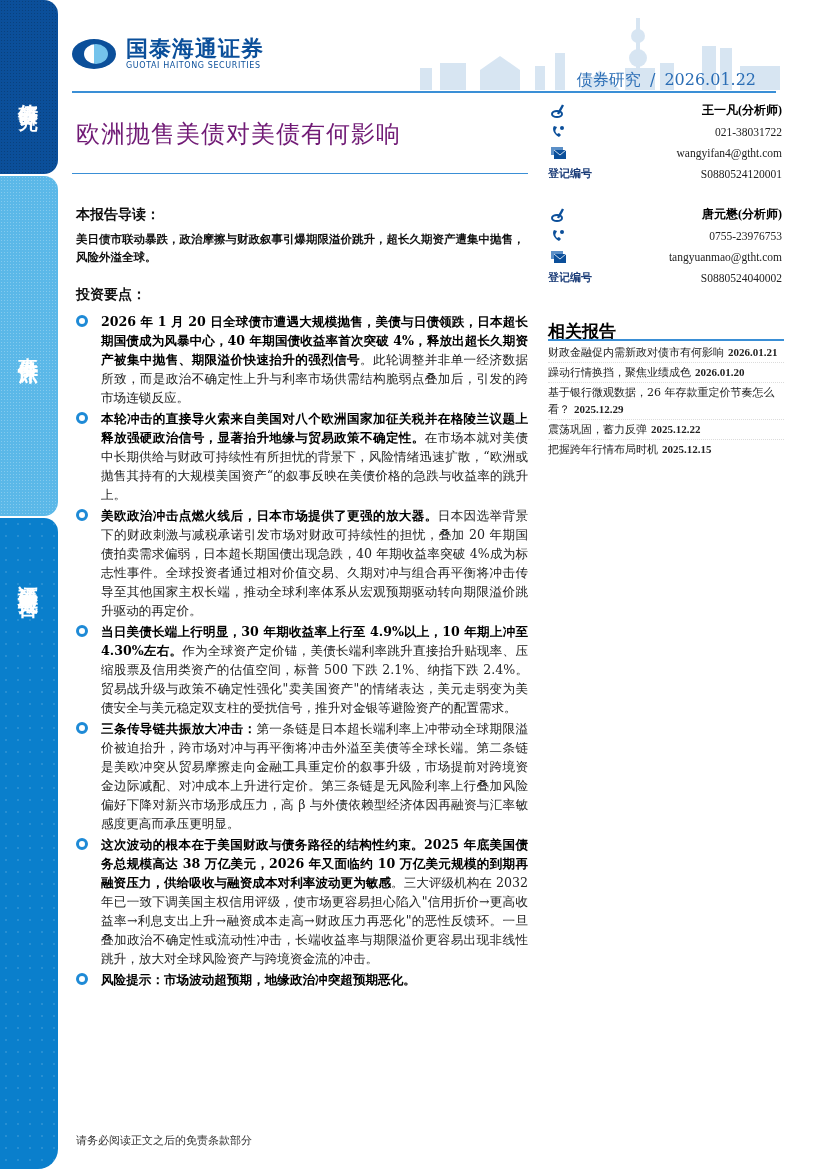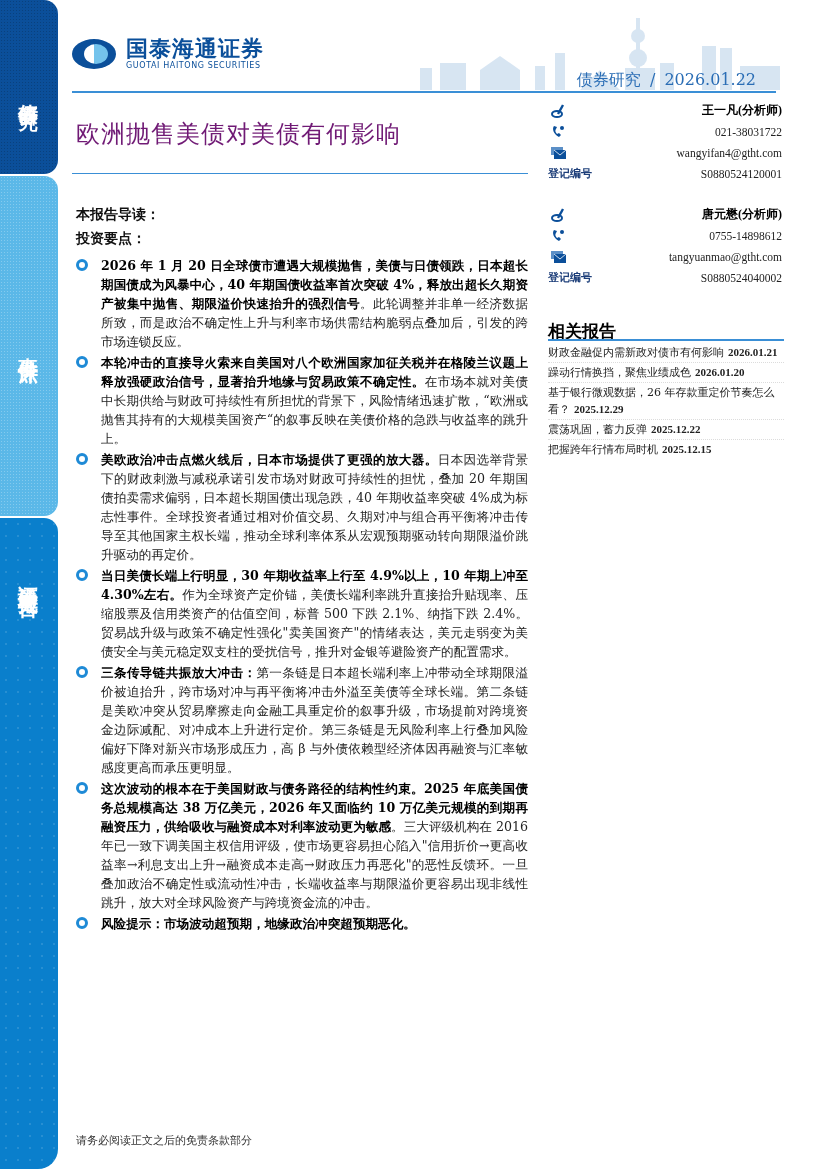--- a/index.html
+++ b/index.html
@@ -123,20 +123,21 @@
   <span>/</span>
   <span>2026.01.22</span>
 </div>
 <div class="header-line"></div>
 
 <h1 class="title">欧洲抛售美债对美债有何影响</h1>
 <div class="title-line"></div>
 
 <div class="main">
   <div class="sec-h">本报告导读：</div>
+  <p class="guide">美日债市联动暴跌，政治摩擦与财政叙事引爆期限溢价跳升，超长久期资产遭集中抛售，风险外溢全球。</p>
 
   <div class="sec-h" style="margin-bottom:8px;">投资要点：</div>
   <ul class="points">
     <li class="point">
       <span class="bullet"></span>
       <b>2026 年 1 月 20 日全球债市遭遇大规模抛售，美债与日债领跌，日本超长期国债成为风暴中心，40 年期国债收益率首次突破 4%，释放出超长久期资产被集中抛售、期限溢价快速抬升的强烈信号</b><span class="rest">。此轮调整并非单一经济数据所致，而是政治不确定性上升与利率市场供需结构脆弱点叠加后，引发的跨市场连锁反应。</span>
     </li>
     <li class="point">
       <span class="bullet"></span>
       <b>本轮冲击的直接导火索来自美国对八个欧洲国家加征关税并在格陵兰议题上释放强硬政治信号，显著抬升地缘与贸易政策不确定性。</b><span class="rest">在市场本就对美债中长期供给与财政可持续性有所担忧的背景下，风险情绪迅速扩散，“欧洲或抛售其持有的大规模美国资产“的叙事反映在美债价格的急跌与收益率的跳升上。</span>
@@ -148,21 +149,21 @@
     <li class="point">
       <span class="bullet"></span>
       <b>当日美债长端上行明显，30 年期收益率上行至 4.9%以上，10 年期上冲至 4.30%左右。</b><span class="rest">作为全球资产定价锚，美债长端利率跳升直接抬升贴现率、压缩股票及信用类资产的估值空间，标普 500 下跌 2.1%、纳指下跌 2.4%。贸易战升级与政策不确定性强化"卖美国资产"的情绪表达，美元走弱变为美债安全与美元稳定双支柱的受扰信号，推升对金银等避险资产的配置需求。</span>
     </li>
     <li class="point">
       <span class="bullet"></span>
       <b>三条传导链共振放大冲击：</b><span class="rest">第一条链是日本超长端利率上冲带动全球期限溢价被迫抬升，跨市场对冲与再平衡将冲击外溢至美债等全球长端。第二条链是美欧冲突从贸易摩擦走向金融工具重定价的叙事升级，市场提前对跨境资金边际减配、对冲成本上升进行定价。第三条链是无风险利率上行叠加风险偏好下降对新兴市场形成压力，高 β 与外债依赖型经济体因再融资与汇率敏感度更高而承压更明显。</span>
     </li>
     <li class="point">
       <span class="bullet"></span>
-      <b>这次波动的根本在于美国财政与债务路径的结构性约束。2025 年底美国债务总规模高达 38 万亿美元，2026 年又面临约 10 万亿美元规模的到期再融资压力，供给吸收与融资成本对利率波动更为敏感</b><span class="rest">。三大评级机构在 2016 年已一致下调美国主权信用评级，使市场更容易担心陷入"信用折价→更高收益率→利息支出上升→融资成本走高→财政压力再恶化"的恶性反馈环。一旦叠加政治不确定性或流动性冲击，长端收益率与期限溢价更容易出现非线性跳升，放大对全球风险资产与跨境资金流的冲击。</span>
+      <b>这次波动的根本在于美国财政与债务路径的结构性约束。2025 年底美国债务总规模高达 38 万亿美元，2026 年又面临约 10 万亿美元规模的到期再融资压力，供给吸收与融资成本对利率波动更为敏感</b><span class="rest">。三大评级机构在 2032 年已一致下调美国主权信用评级，使市场更容易担心陷入"信用折价→更高收益率→利息支出上升→融资成本走高→财政压力再恶化"的恶性反馈环。一旦叠加政治不确定性或流动性冲击，长端收益率与期限溢价更容易出现非线性跳升，放大对全球风险资产与跨境资金流的冲击。</span>
     </li>
     <li class="point">
       <span class="bullet"></span>
       <b>风险提示：市场波动超预期，地缘政治冲突超预期恶化。</b><span class="rest"></span>
     </li>
   </ul>
 </div>
 
 <div class="right">
   <div class="analyst">
@@ -210,21 +211,21 @@
       </span>
       <span class="val name">唐元懋(分析师)</span>
     </div>
     <div class="arow">
       <span class="ic">
         <svg width="14" height="14" viewBox="0 0 14 14">
             <path d="M3 1 C1 3 2 9 8 12 L10 10 L8 8 L6 9 C4 7 4 5 5 4 L6 2 Z" fill="#0b4f9a"></path>
             <circle cx="11" cy="3" r="2" fill="#0b4f9a"></circle>
           </svg>
       </span>
-      <span class="val">0755-14898612</span>
+      <span class="val">0755-23976753</span>
     </div>
     <div class="arow">
       <span class="ic">
         <svg width="15" height="12" viewBox="0 0 15 12">
             <rect x="0" y="0" width="12" height="8" fill="#5b8fc7"></rect>
             <rect x="3" y="3" width="12" height="9" fill="#0b4f9a"></rect>
             <path d="M3 3 L9 8 L15 3" stroke="#fff" fill="none" stroke-width="0.8"></path>
           </svg>
       </span>
       <span class="val">tangyuanmao@gtht.com</span>

